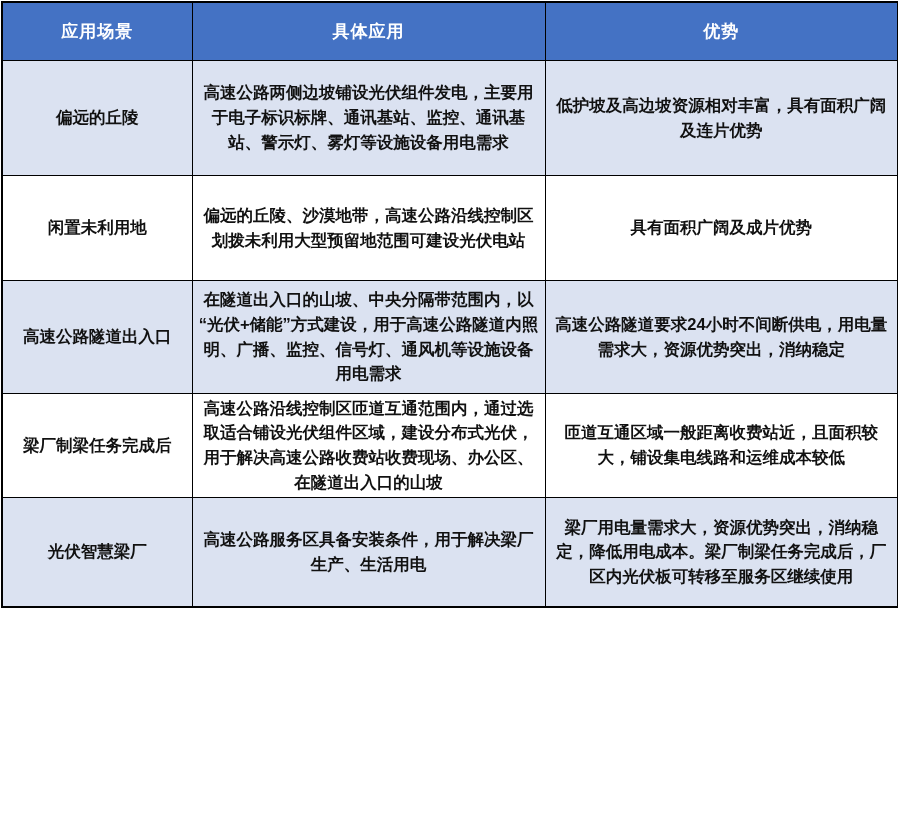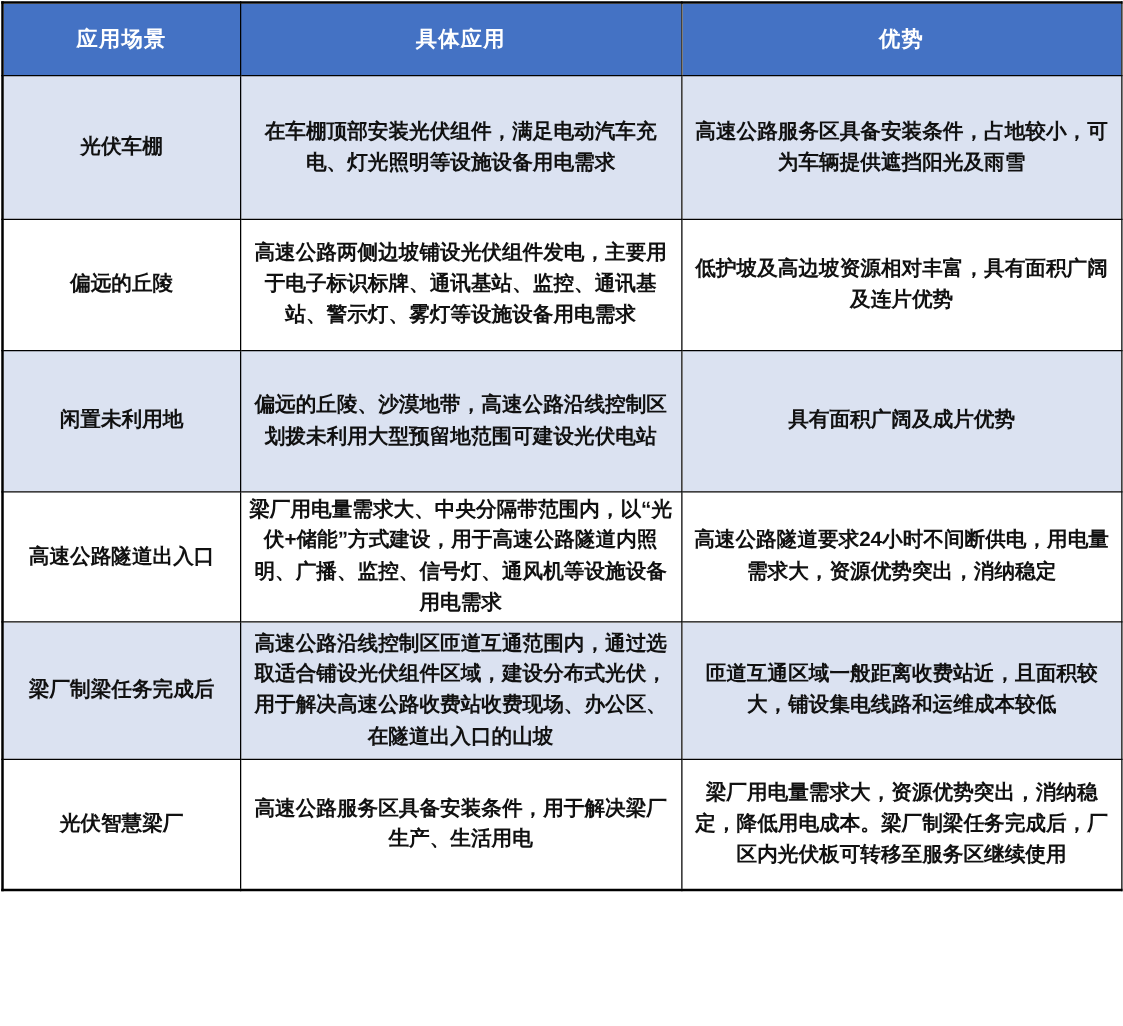--- a/index.html
+++ b/index.html
@@ -75,37 +75,32 @@
     </colgroup>
     <thead>
       <tr>
         <th>应用场景</th>
         <th>具体应用</th>
         <th>优势</th>
       </tr>
     </thead>
     <tbody>
       <tr>
-        <td class="cell-scenario">光伏车棚</td>
-        <td class="cell-application">在车棚顶部安装光伏组件，满足电动汽车充电、灯光照明等设施设备用电需求</td>
-        <td class="cell-advantage">高速公路服务区具备安装条件，占地较小，可为车辆提供遮挡阳光及雨雪</td>
-      </tr>
-      <tr>
         <td class="cell-scenario">偏远的丘陵</td>
         <td class="cell-application">高速公路两侧边坡铺设光伏组件发电，主要用于电子标识标牌、通讯基站、监控、通讯基站、警示灯、雾灯等设施设备用电需求</td>
         <td class="cell-advantage">低护坡及高边坡资源相对丰富，具有面积广阔及连片优势</td>
       </tr>
       <tr>
         <td class="cell-scenario">闲置未利用地</td>
         <td class="cell-application">偏远的丘陵、沙漠地带，高速公路沿线控制区划拨未利用大型预留地范围可建设光伏电站</td>
         <td class="cell-advantage">具有面积广阔及成片优势</td>
       </tr>
       <tr>
         <td class="cell-scenario">高速公路隧道出入口</td>
-        <td class="cell-application">梁厂用电量需求大、中央分隔带范围内，以“光伏+储能”方式建设，用于高速公路隧道内照明、广播、监控、信号灯、通风机等设施设备用电需求</td>
+        <td class="cell-application">在隧道出入口的山坡、中央分隔带范围内，以“光伏+储能”方式建设，用于高速公路隧道内照明、广播、监控、信号灯、通风机等设施设备用电需求</td>
         <td class="cell-advantage">高速公路隧道要求24小时不间断供电，用电量需求大，资源优势突出，消纳稳定</td>
       </tr>
       <tr>
         <td class="cell-scenario">梁厂制梁任务完成后</td>
         <td class="cell-application">高速公路沿线控制区匝道互通范围内，通过选取适合铺设光伏组件区域，建设分布式光伏，用于解决高速公路收费站收费现场、办公区、在隧道出入口的山坡</td>
         <td class="cell-advantage">匝道互通区域一般距离收费站近，且面积较大，铺设集电线路和运维成本较低</td>
       </tr>
       <tr>
         <td class="cell-scenario">光伏智慧梁厂</td>
         <td class="cell-application">高速公路服务区具备安装条件，用于解决梁厂生产、生活用电</td>

